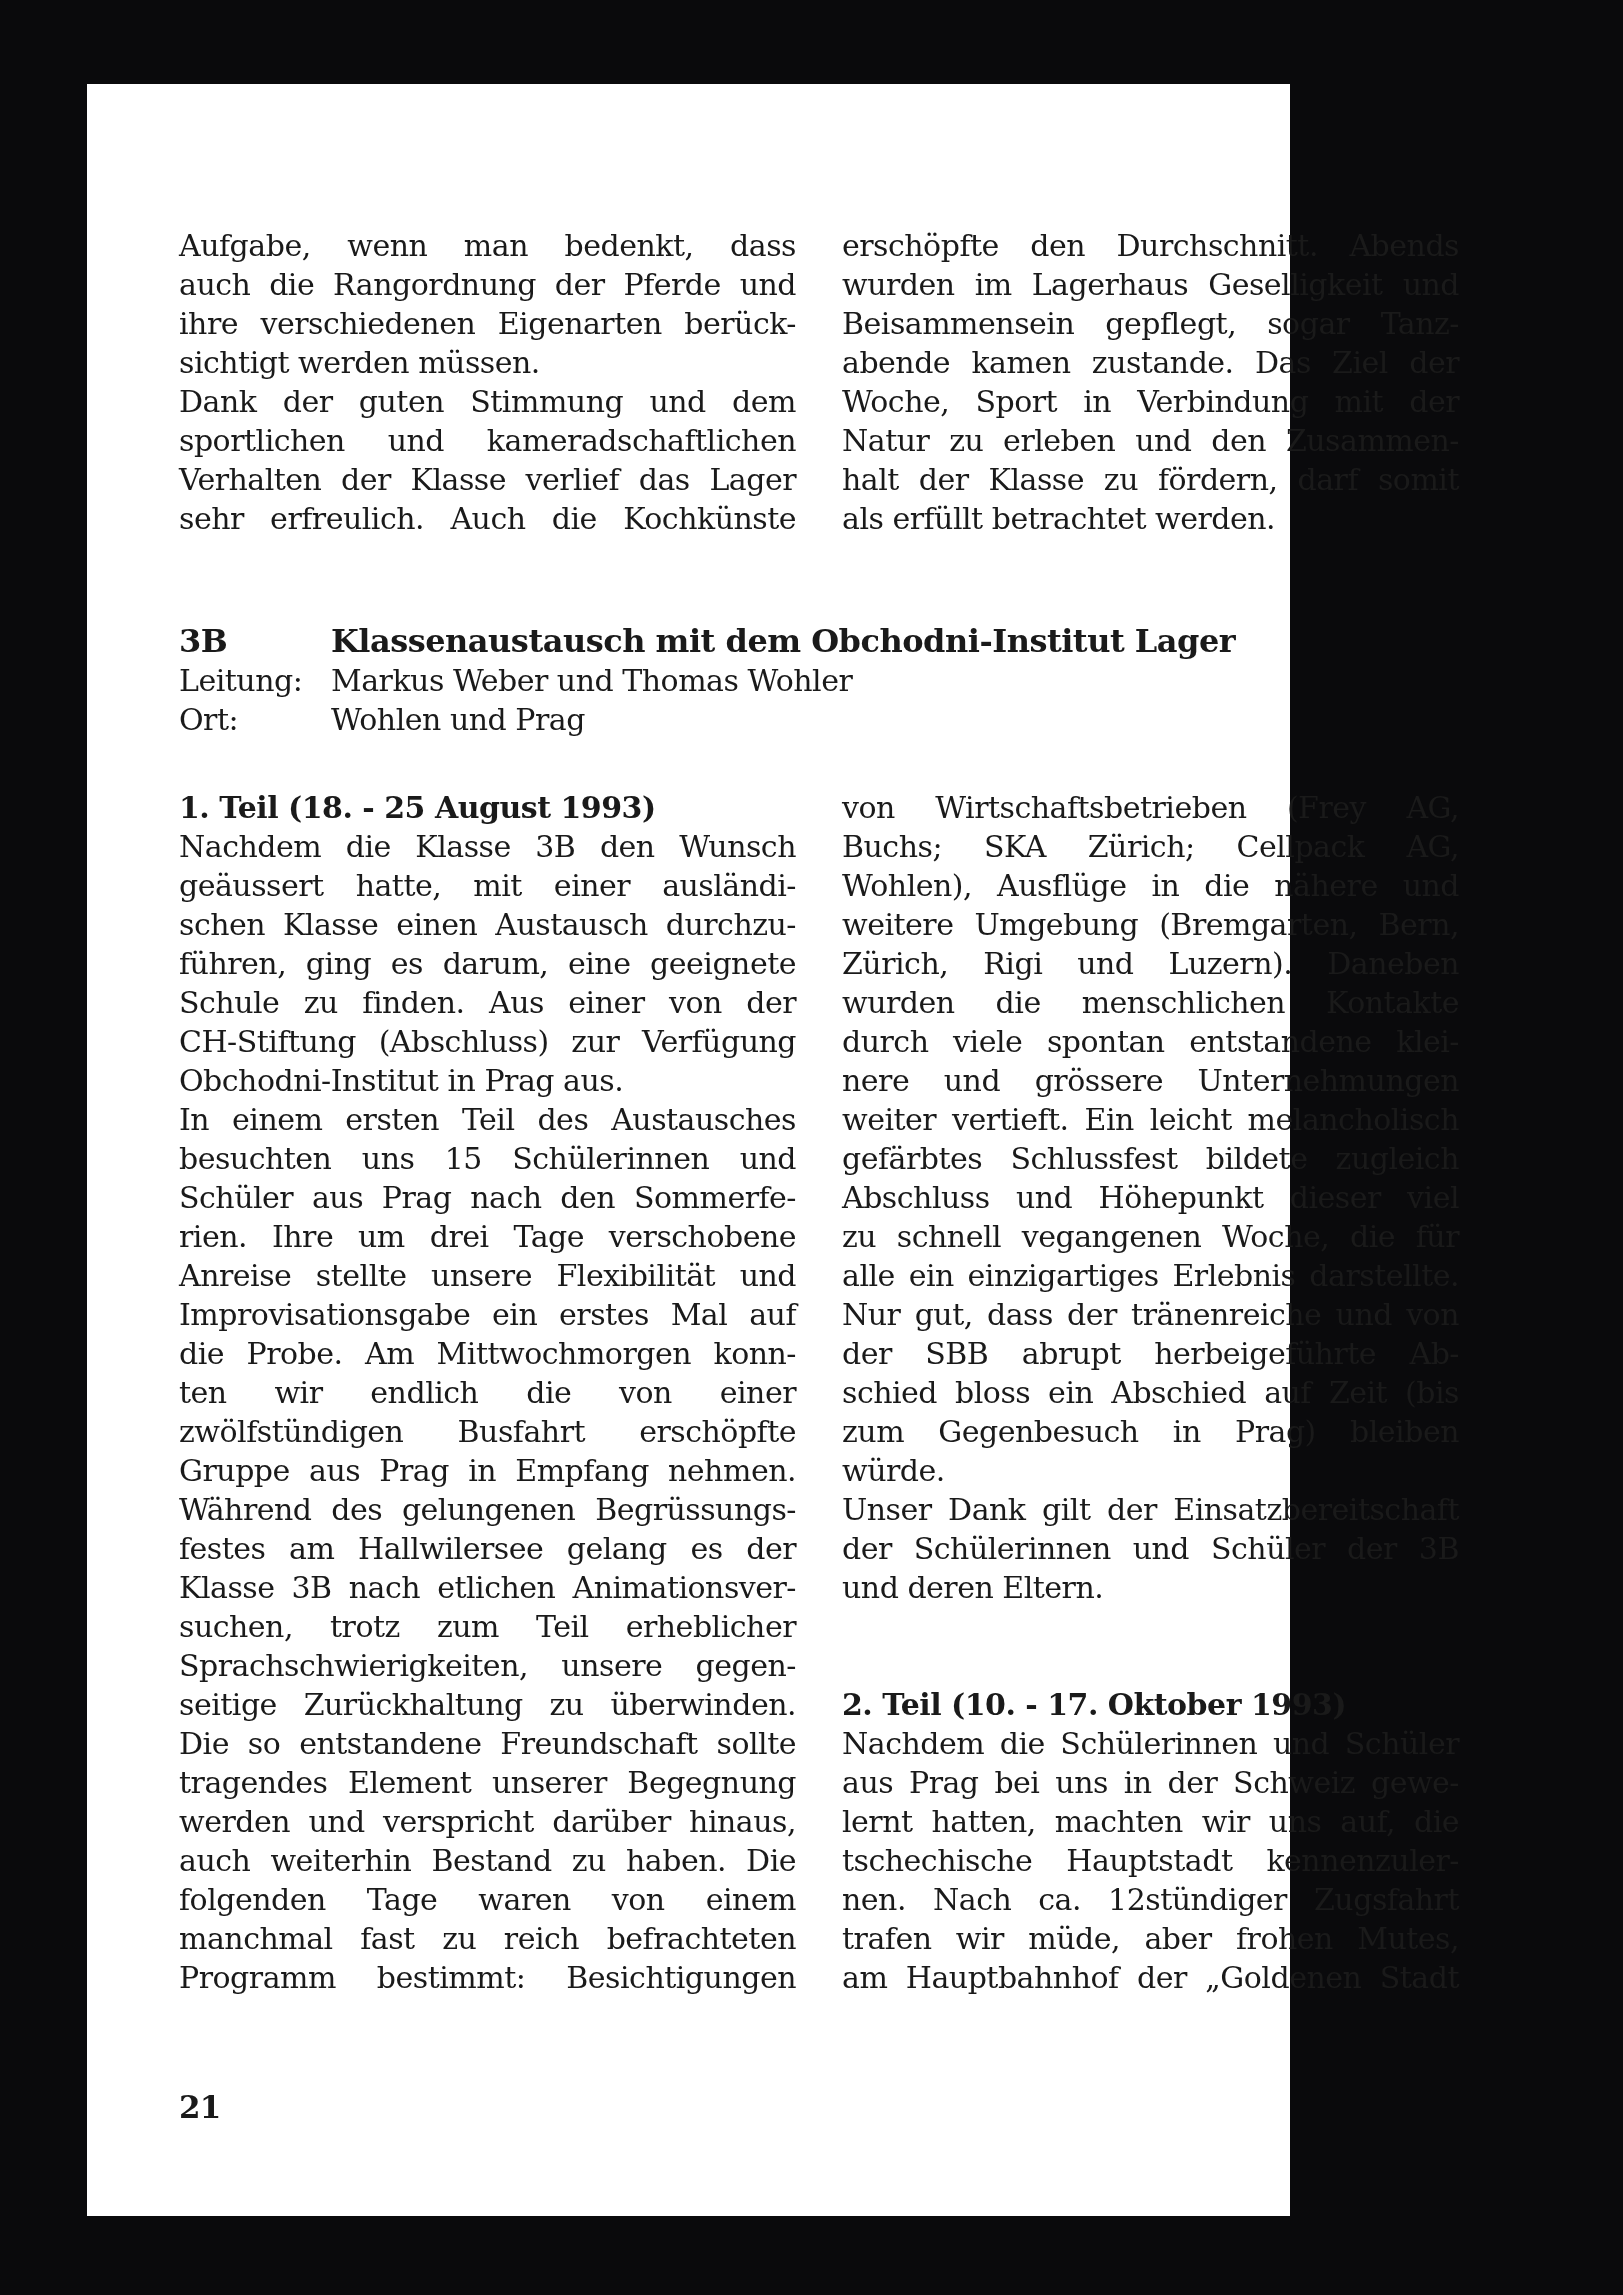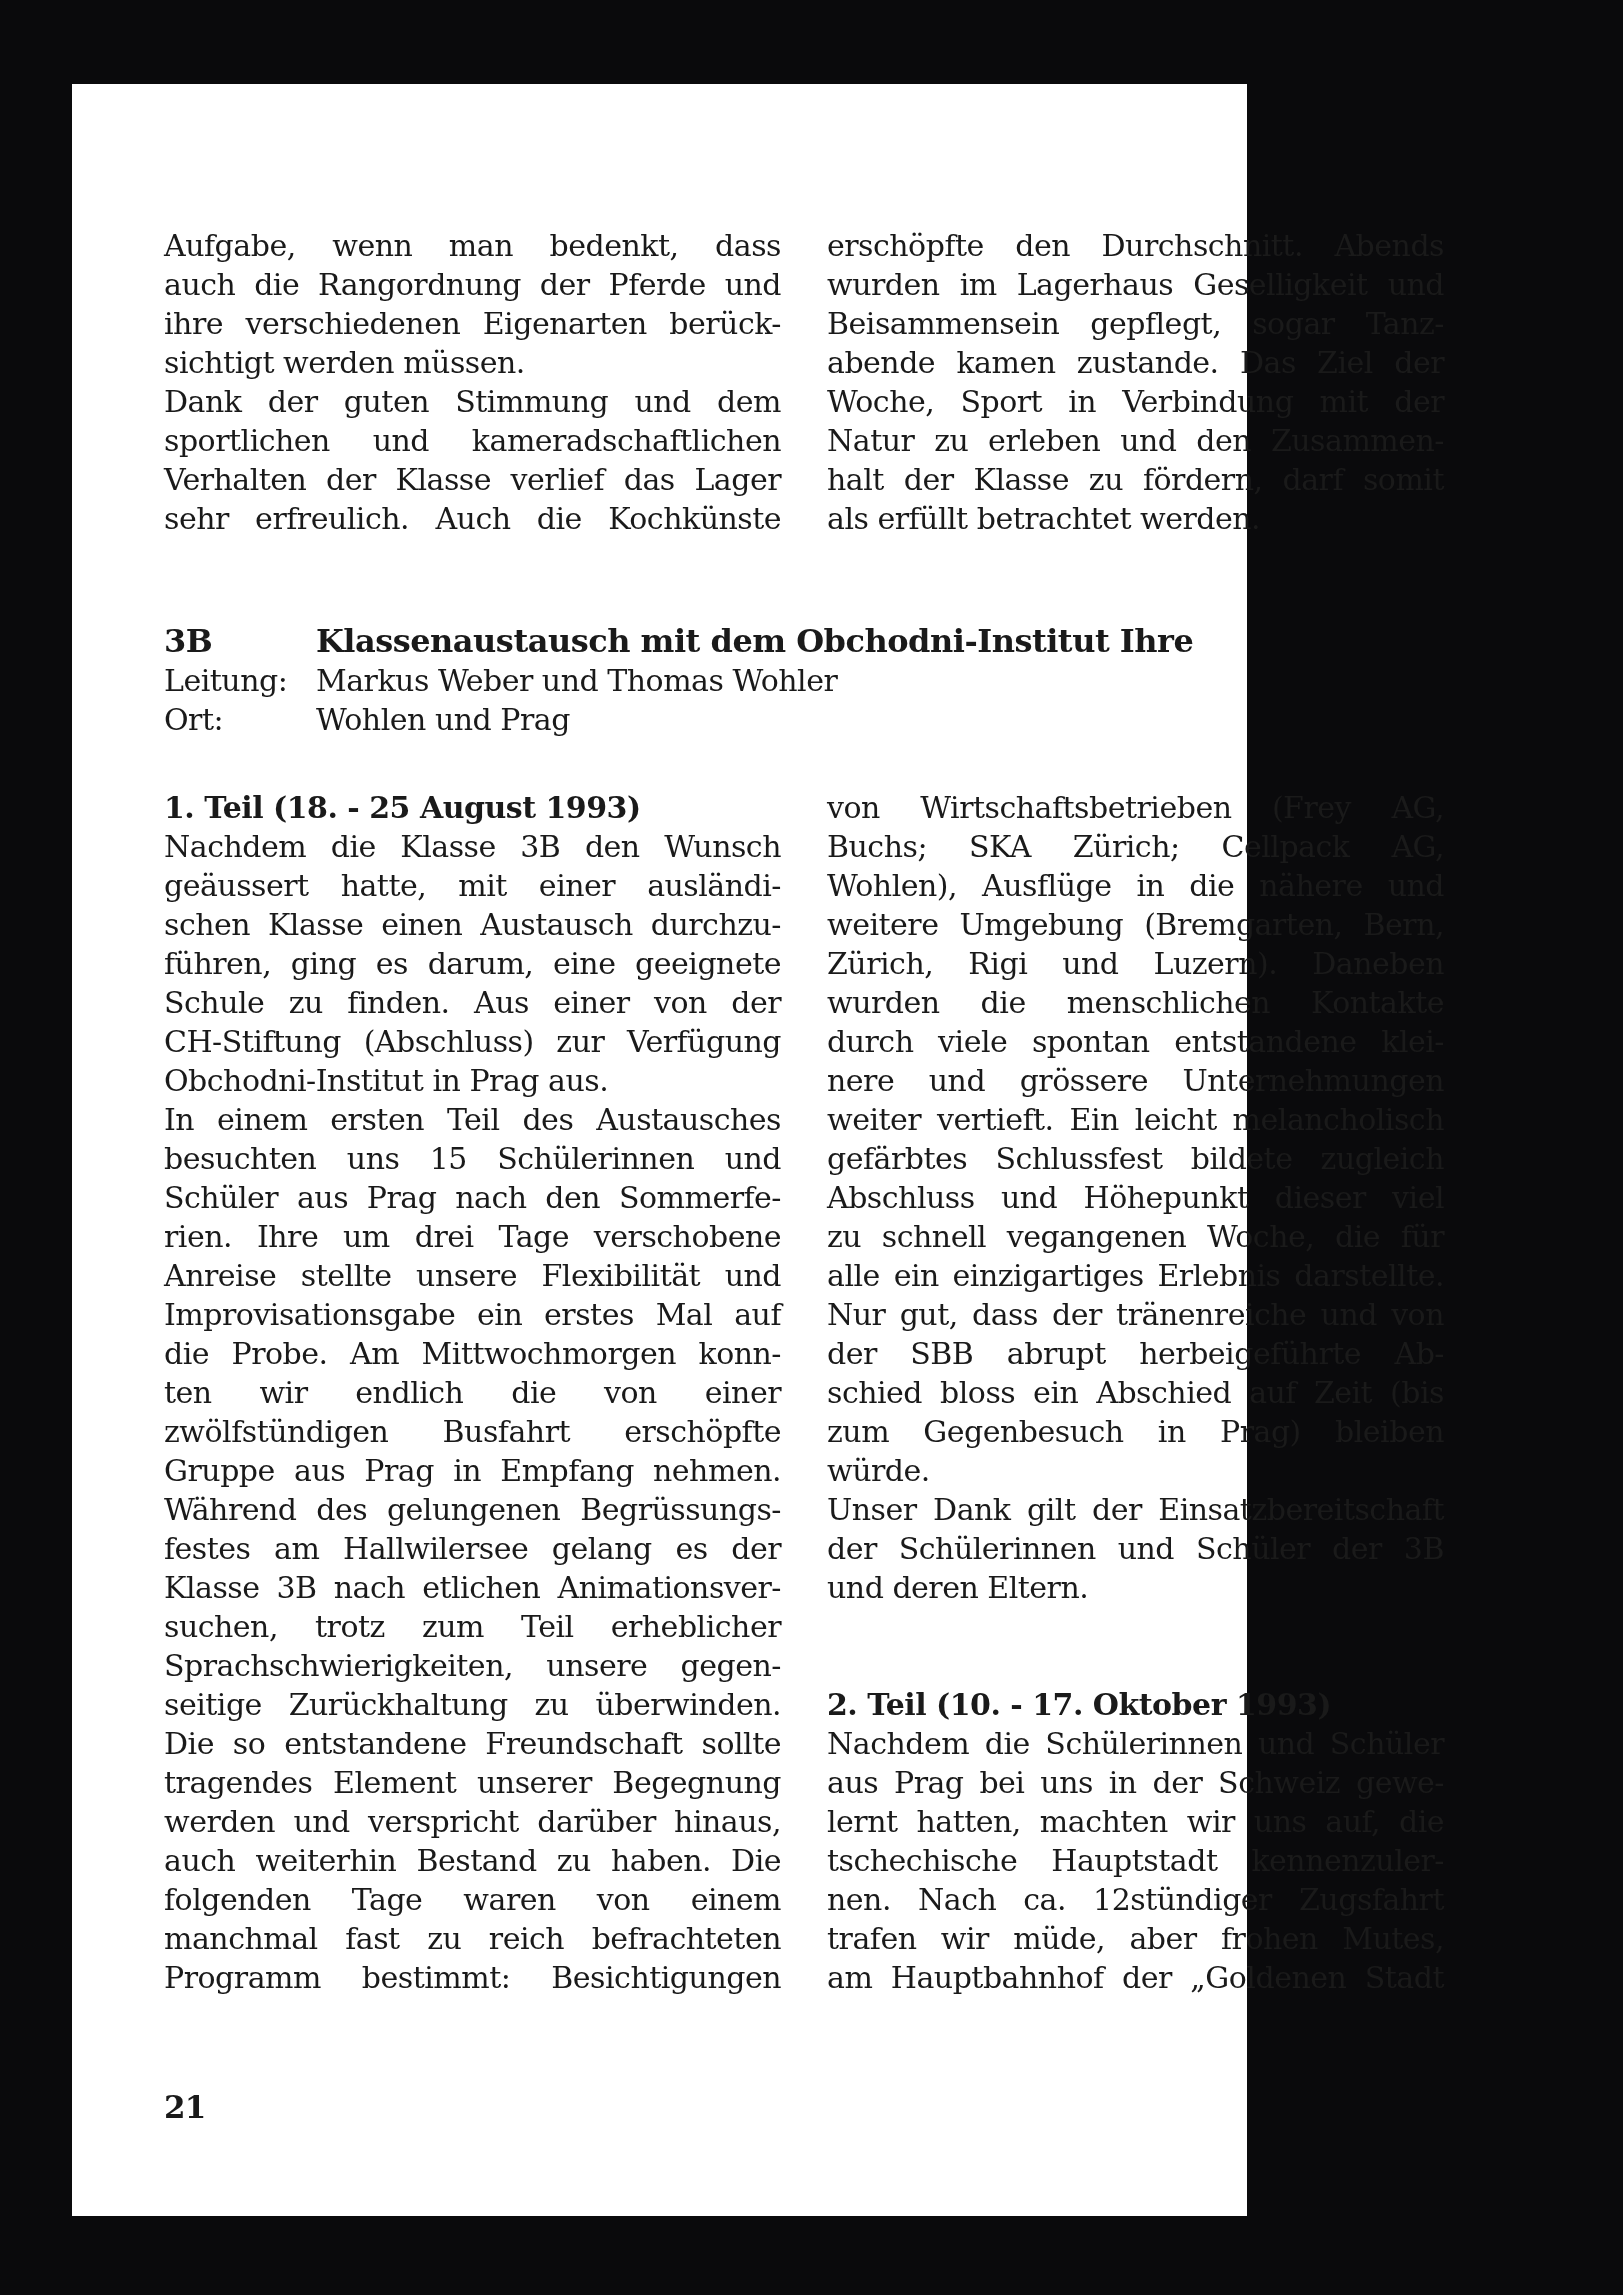--- a/index.html
+++ b/index.html
@@ -6,23 +6,24 @@
   body {
     width: 1623px; height: 2295px;
     background: #0a0a0c;
     position: relative;
     overflow: hidden;
     font-family: "DejaVu Serif", "Liberation Serif", serif;
     color: #1a1a1a;
   }
   .page {
     position: absolute;
-    left: 72px; top: 84px;
+    left: 87px; top: 84px;
     width: 1175px; height: 2132px;
     background: #ffffff;
+    padding-left: 28px;
   }
   .col {
     position: absolute;
     width: 617px;
     font-size: 30px;
     line-height: 39px;
     letter-spacing: -0.5px;
     word-spacing: 0px;
   }
   .col .line {
@@ -73,21 +74,21 @@
     <span class="line">Beisammensein gepflegt, sogar Tanz-</span>
     <span class="line">abende kamen zustande. Das Ziel der</span>
     <span class="line">Woche, Sport in Verbindung mit der</span>
     <span class="line">Natur zu erleben und den Zusammen-</span>
     <span class="line">halt der Klasse zu fördern, darf somit</span>
     <span class="line last">als erfüllt betrachtet werden.</span>
   </div>
 
   <div class="heading">
     <span class="row title">
-      <span class="key">3B</span><span>Klassenaustausch mit dem Obchodni-Institut Ihre</span>
+      <span class="key">3B</span><span>Klassenaustausch mit dem Obchodni-Institut Lager</span>
     </span>
     <span class="row">
       <span class="key">Leitung:</span><span>Markus Weber und Thomas Wohler</span>
     </span>
     <span class="row">
       <span class="key">Ort:</span><span>Wohlen und Prag</span>
     </span>
   </div>
 
   <div class="col bottom-left">

